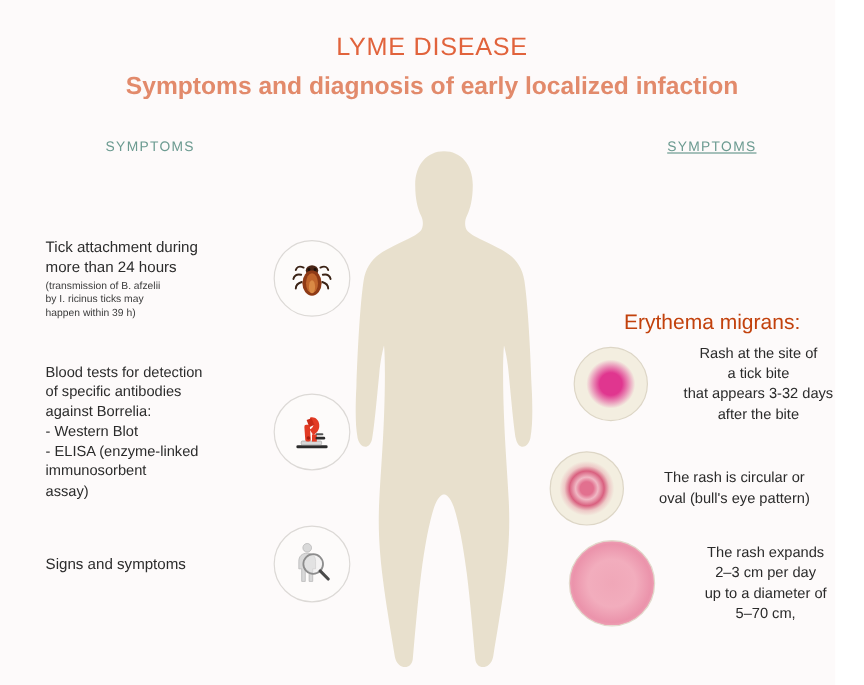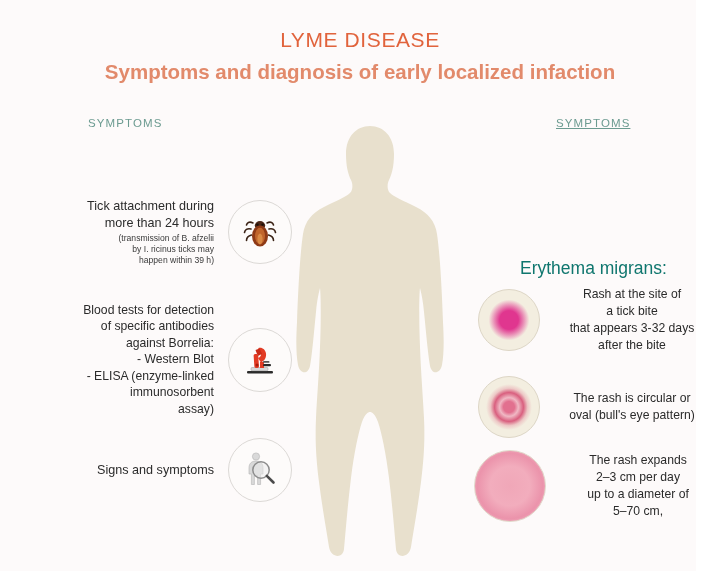--- a/index.html
+++ b/index.html
@@ -62,21 +62,21 @@
   }
 
   
   .diag-row {
     position: absolute;
     display: flex;
     align-items: center;
   }
   .diag-text {
     width: 176px;
-    text-align: right;
+    text-align: left;
     color: #2b2b2b;
   }
   .diag-title {
     font-size: 12.6px;
     line-height: 1.34;
     font-weight: 400;
   }
   .diag-note {
     font-size: 8.6px;
     line-height: 1.32;
@@ -121,38 +121,38 @@
     margin-left: 24px;
     font-size: 12.2px;
     line-height: 1.42;
     color: #2b2b2b;
   }
   .sym-em-heading {
     position: absolute;
     left: 520px;
     top: 258px;
     font-size: 17.5px;
-    color: #0f766e;
+    color: #c2410c;
   }
 
   .rash-row {
     position: absolute;
     display: flex;
     align-items: center;
   }
   .rash-text {
     font-size: 12.2px;
     line-height: 1.4;
     color: #2b2b2b;
     text-align: center;
     width: 168px;
     margin-left: 8px;
   }
   .rash-row-1 { left: 478px; top: 286px; }
-  .rash-row-2 { left: 478px; top: 376px; }
+  .rash-row-2 { left: 458px; top: 376px; }
   .rash-row-3 { left: 474px; top: 450px; }
 
   .rash {
     border-radius: 50%;
     flex: none;
   }
   .rash-1 {
     width: 60px; height: 60px;
     background:
       radial-gradient(circle at 50% 50%, #e0368f 0%, #e0368f 22%, rgba(224,54,143,0.55) 34%, rgba(224,54,143,0.0) 48%),

